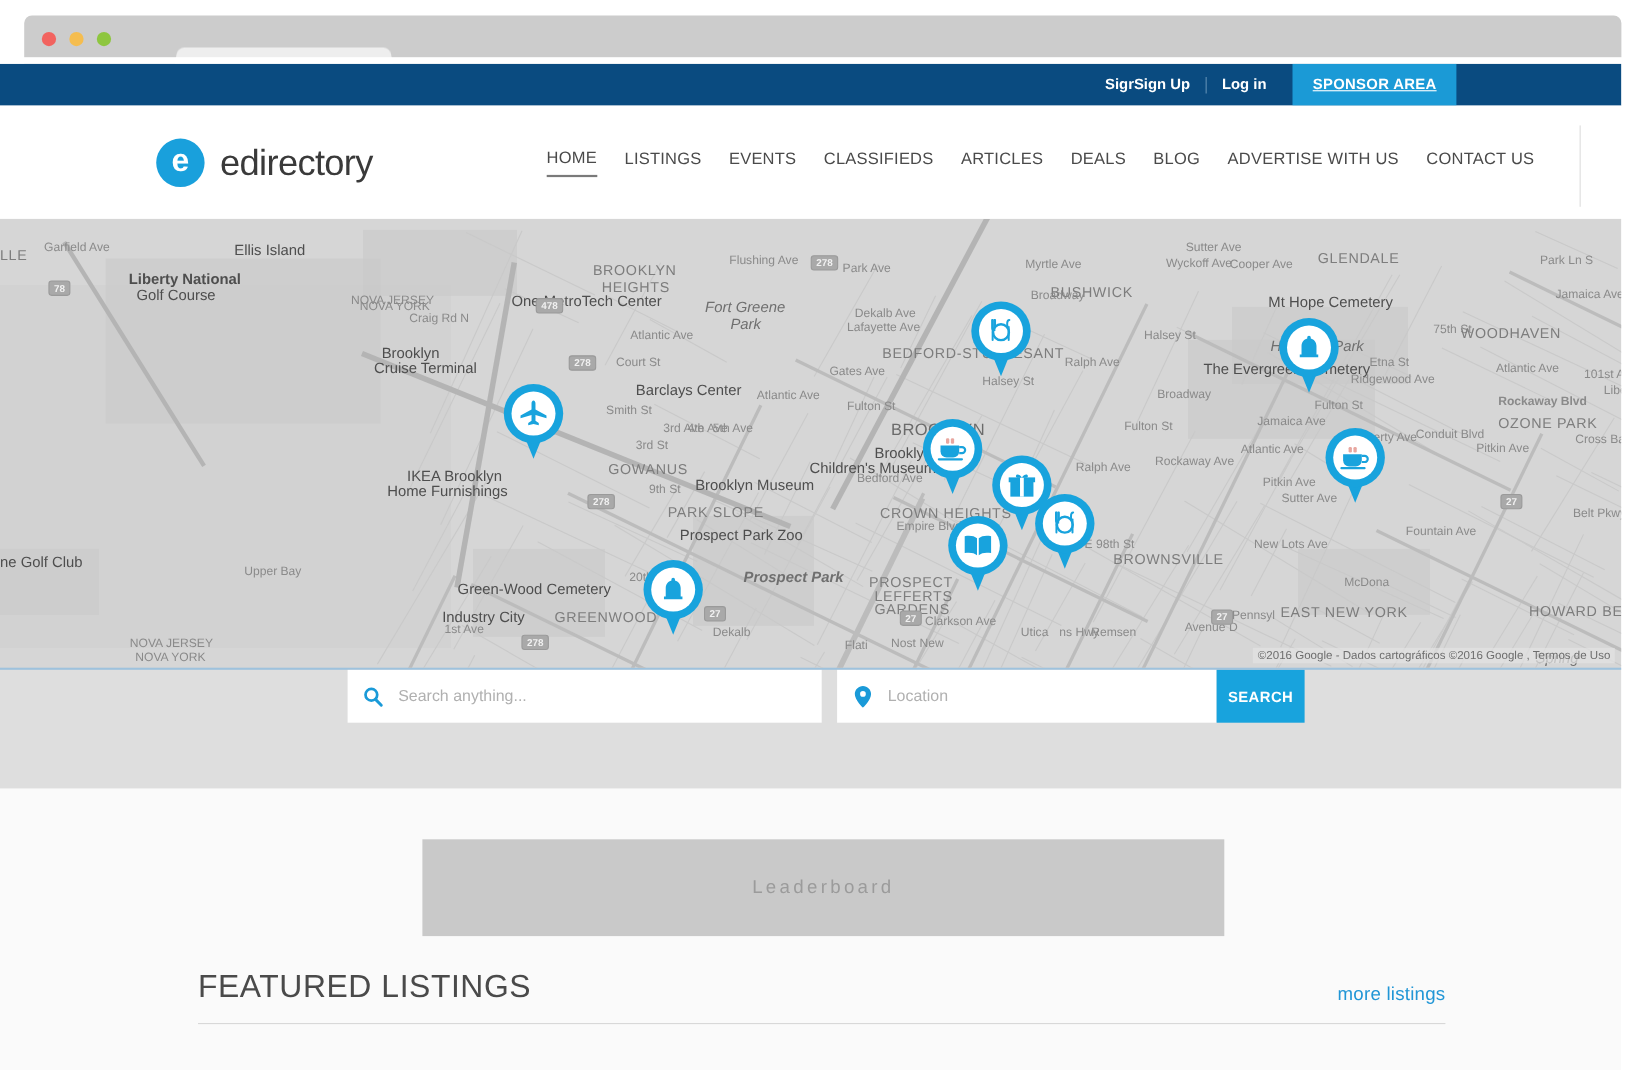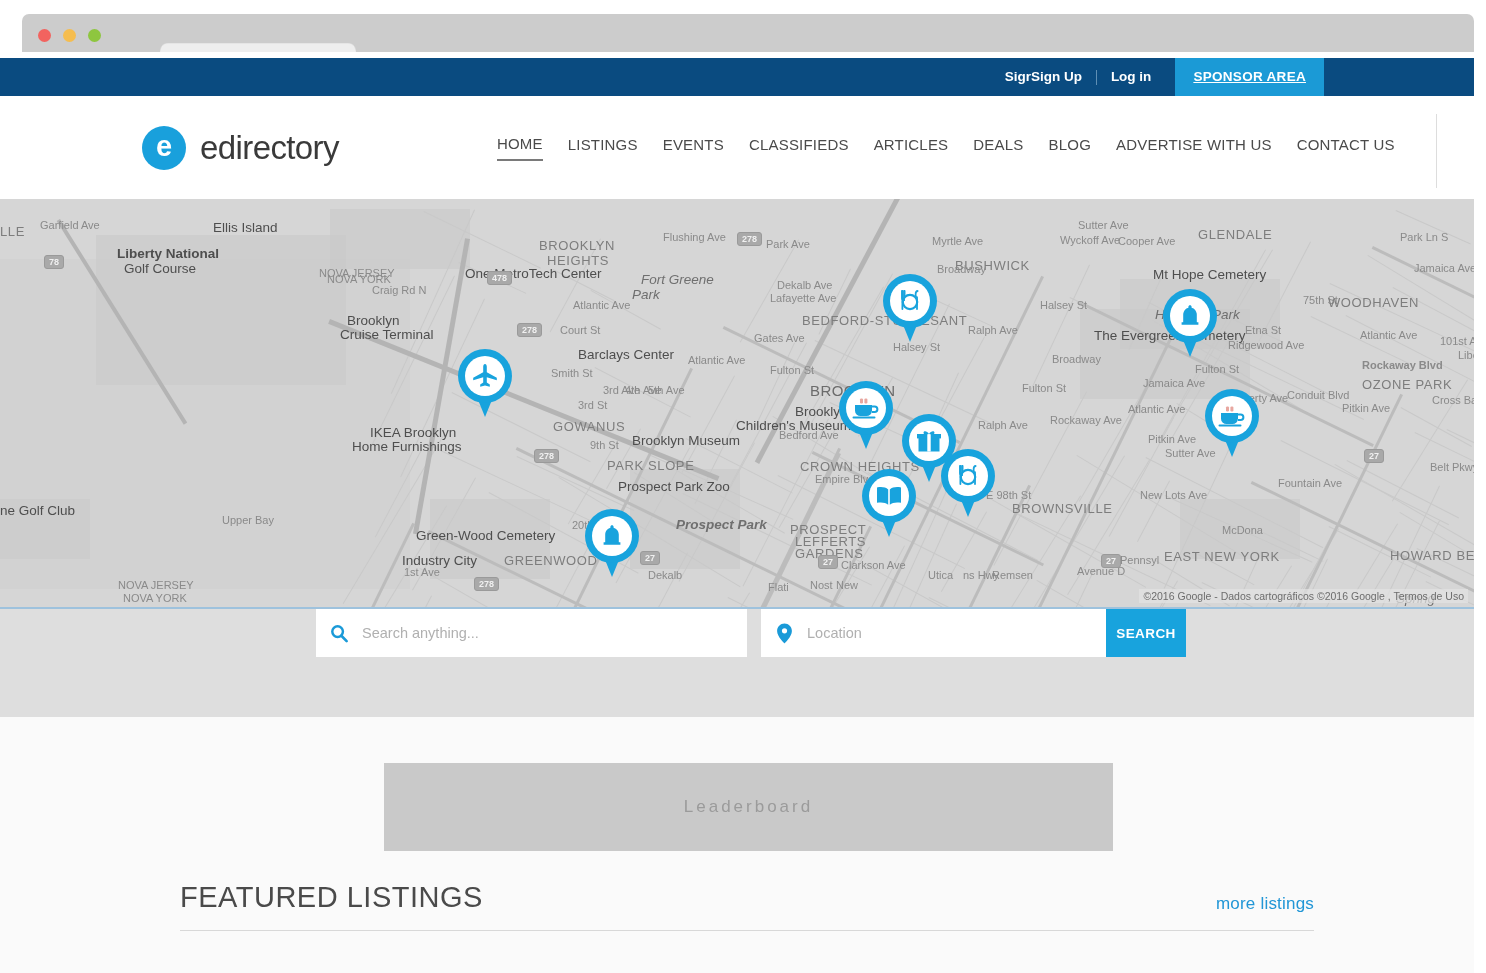--- a/index.html
+++ b/index.html
@@ -460,21 +460,21 @@
         <div class="map-label street" style="left: 327px; top: 74px;">NOVA YORK</div>
         <div class="map-label street" style="left: 118px; top: 380px;">NOVA JERSEY</div>
         <div class="map-label street" style="left: 123px; top: 393px;">NOVA YORK</div>
         <div class="map-label street" style="left: 222px; top: 315px;">Upper Bay</div>
         <div class="map-label poi" style="left: 0px; top: 304px;">ne Golf Club</div>
         <div class="map-label street" style="left: 372px; top: 85px;">Craig Rd N</div>
         <div class="map-label district" style="left: 539px; top: 39px;">BROOKLYN</div>
         <div class="map-label district" style="left: 547px; top: 54px;">HEIGHTS</div>
         <div class="map-label poi" style="left: 465px; top: 67px;">One MetroTech Center</div>
         <div class="map-label park" style="left: 641px; top: 73px;">Fort Greene</div>
-        <div class="map-label park" style="left: 632px; top: 88px;">Park</div>
+        <div class="map-label park" style="left: 664px; top: 88px;">Park</div>
         <div class="map-label street" style="left: 663px; top: 32px;">Flushing Ave</div>
         <div class="map-label street" style="left: 766px; top: 39px;">Park Ave</div>
         <div class="map-label street" style="left: 777px; top: 80px;">Dekalb Ave</div>
         <div class="map-label street" style="left: 770px; top: 93px;">Lafayette Ave</div>
         <div class="map-label street" style="left: 754px; top: 133px;">Gates Ave</div>
         <div class="map-label street" style="left: 770px; top: 165px;">Fulton St</div>
         <div class="map-label street" style="left: 573px; top: 100px;">Atlantic Ave</div>
         <div class="map-label street" style="left: 560px; top: 125px;">Court St</div>
         <div class="map-label street" style="left: 551px; top: 168px;">Smith St</div>
         <div class="map-label poi" style="left: 578px; top: 148px;">Barclays Center</div>

